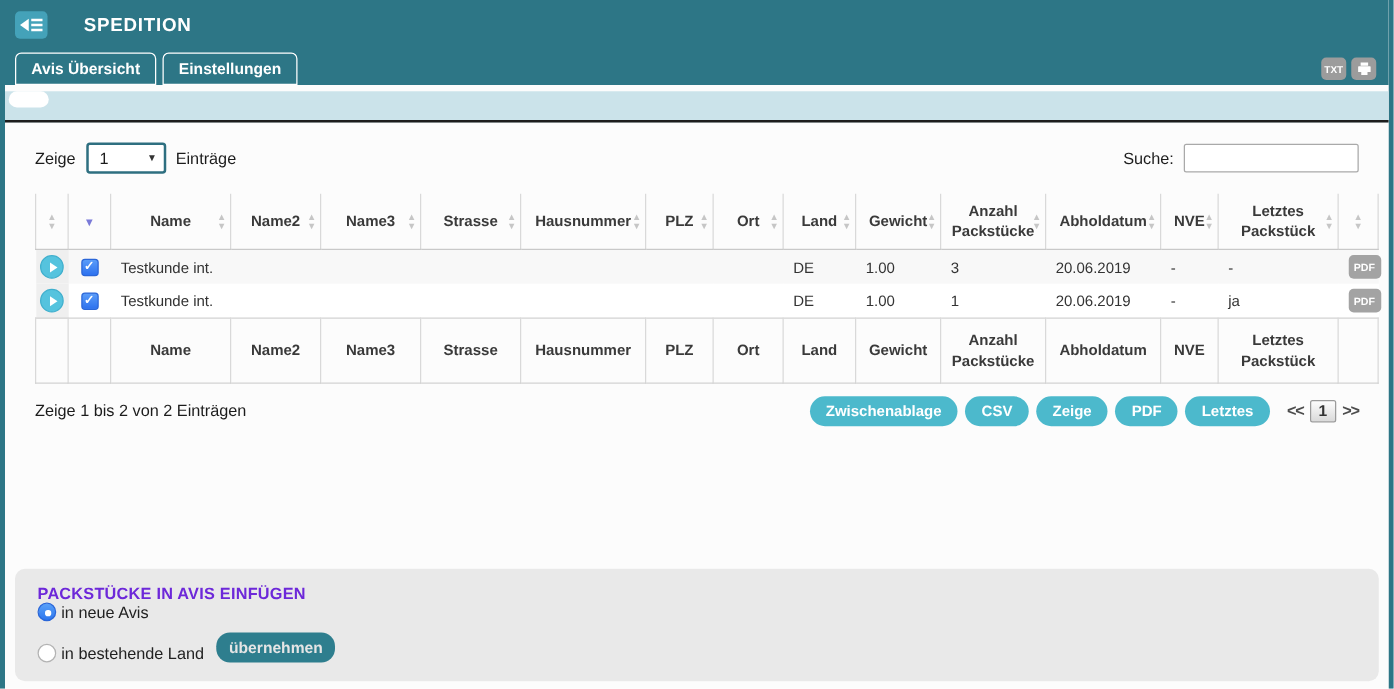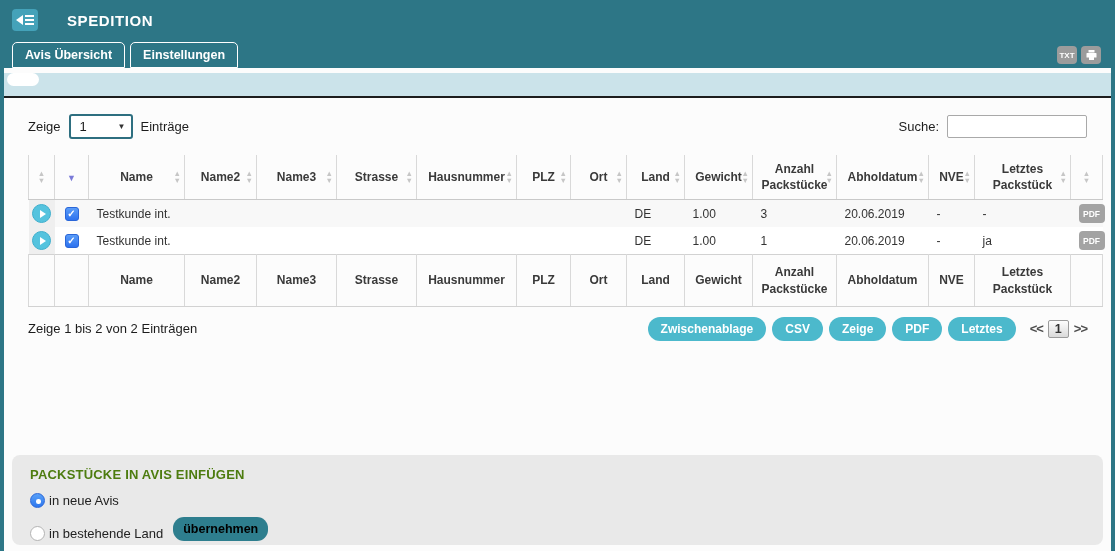--- a/index.html
+++ b/index.html
@@ -103,28 +103,28 @@
   .page-num {
     background:linear-gradient(#fdfdfd,#dadada); border:1px solid #9b9b9b; border-radius:2px;
     padding:1px 6px; font-size:12.5px; color:#333; cursor:pointer;
   }
 
   
   .avis-panel {
     position:absolute; left:8px; right:8px; bottom:6px; height:90px;
     background:#e9e9e9; border-radius:8px; padding:12px 18px 10px;
   }
-  .avis-title { font-size:13px; font-weight:bold; color:#4d7c0f; letter-spacing:.2px; margin-bottom:11px; }
+  .avis-title { font-size:13px; font-weight:bold; color:#6d28d9; letter-spacing:.2px; }
   .avis-option { display:flex; align-items:flex-end; gap:4px; margin-bottom:9px; font-size:13px; color:#222; }
   .radio { width:15px; height:15px; border-radius:50%; cursor:pointer; position:relative; }
   .radio.selected { background:linear-gradient(#58a0f8,#2e77ee); border:1px solid #2a66d8; }
   .radio.selected::after { content:""; position:absolute; left:5px; top:5px; width:4.5px; height:4.5px; border-radius:50%; background:#fff; }
   .radio.unselected { background:#fff; border:1px solid #b3b3b3; }
   .submit-btn {
-    background:#2e7e8e; color:#000000; font-weight:bold; font-size:12.5px; border:none; cursor:pointer;
+    background:#2e7e8e; color:#e5e5e5; font-weight:bold; font-size:12.5px; border:none; cursor:pointer;
     border-radius:11px; padding:4px 10px; margin-left:6px; line-height:1.3;
   }
 </style>
 </head>
 <body>
 
 <div class="app">
 
   <div class="topbar">
     <div class="brand-row">

